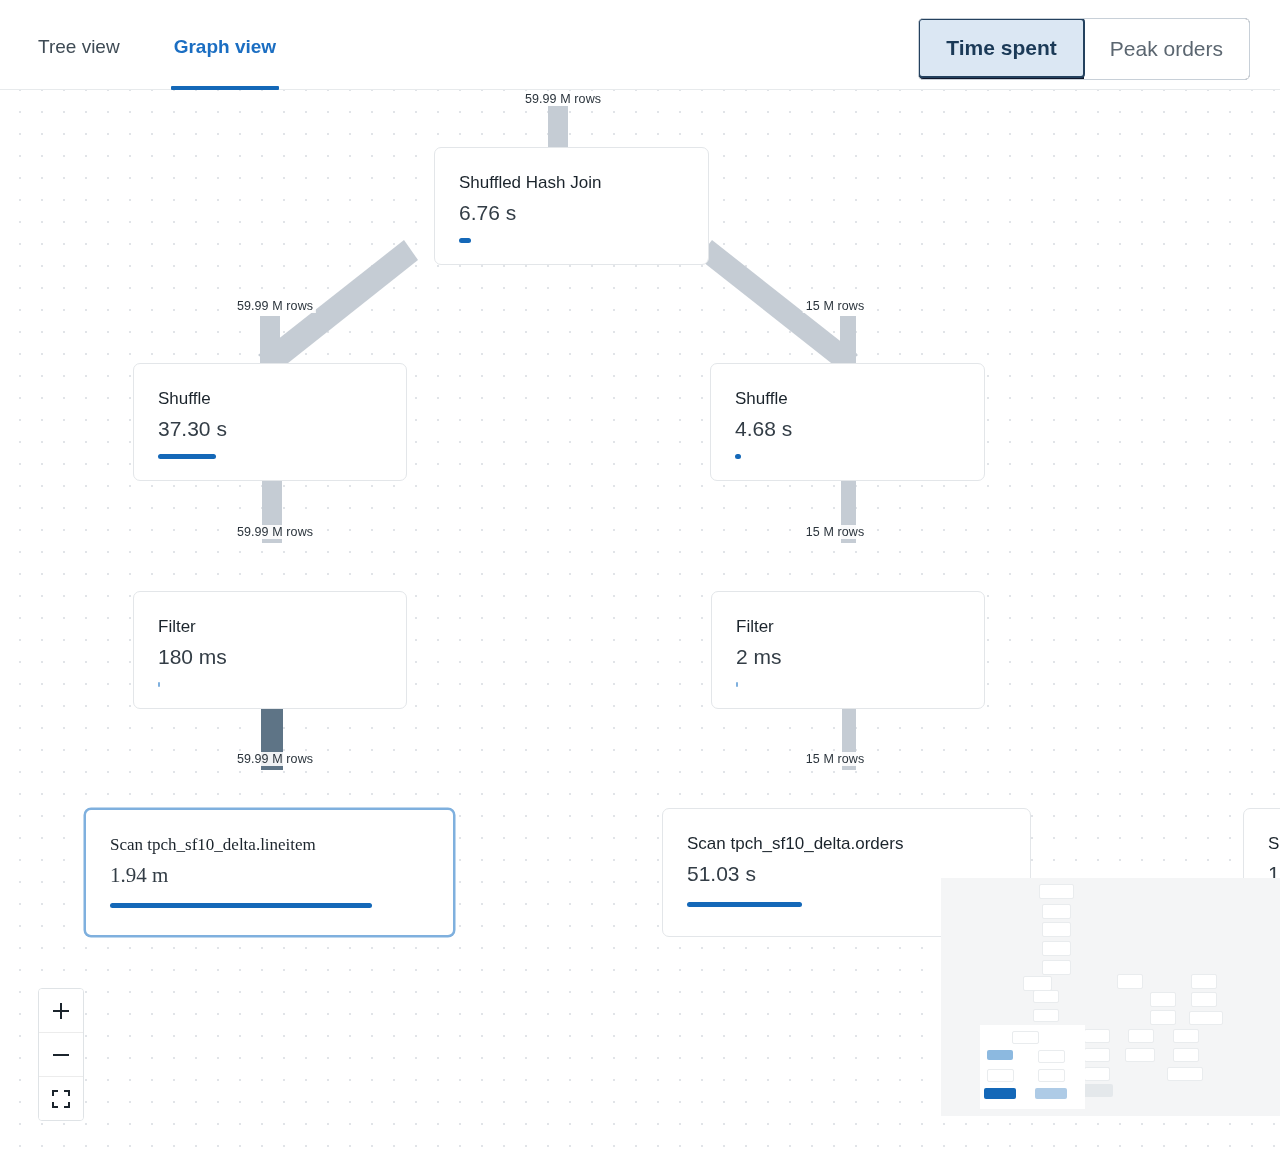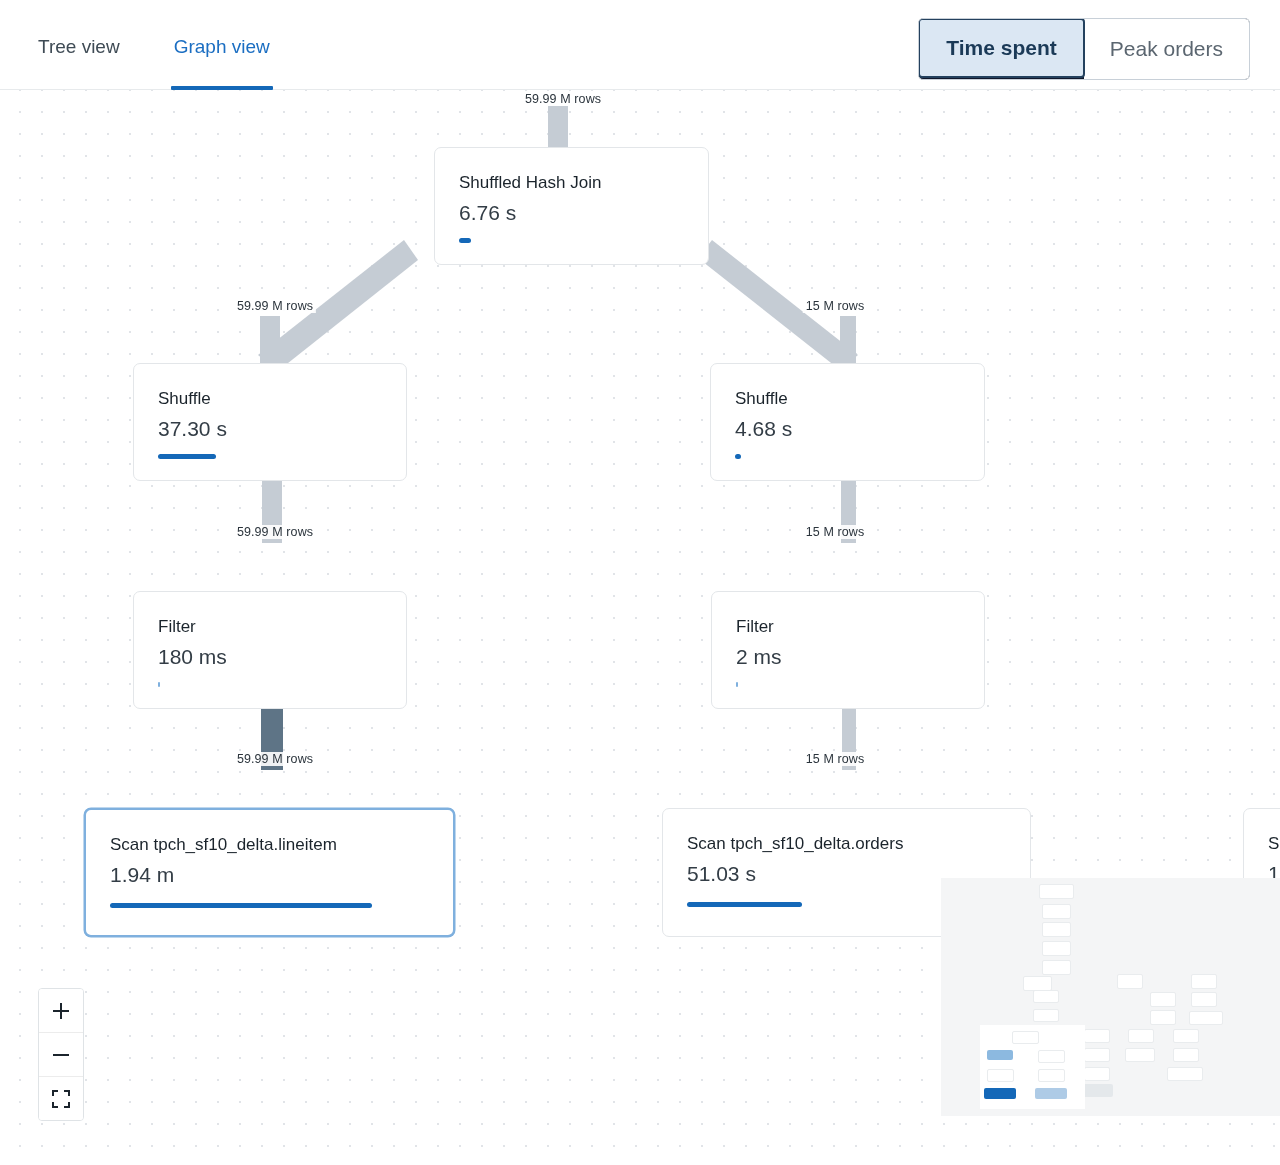--- a/index.html
+++ b/index.html
@@ -25,21 +25,21 @@
     position:relative;
     font-size:19px;
     color:#3f4b55;
     padding:36px 0 8px 0;
     margin-right:54px;
     height:90px;
     box-sizing:border-box;
     cursor:pointer;
     white-space:nowrap;
   }
-  .tab.active{color:#1b6ec2;font-weight:400;}
+  .tab.active{color:#1b6ec2;font-weight:700;}
   .tab.active:after{
     content:"";position:absolute;left:-3px;right:-3px;bottom:0;height:4px;background:#1468b8;border-radius:1px;
   }
 
   .segmented{
     position:absolute;right:30px;top:18px;
     display:flex;
     border:1px solid #c8d0d8;
     border-radius:5px;
     overflow:hidden;
@@ -223,21 +223,21 @@
     <div class="n-metric">180 ms</div>
     <div class="n-bar" style="width:2px;background:#7fb0de;"></div>
   </div>
 
   <div class="node" style="left:711px;top:501px;width:274px;height:118px;">
     <div class="n-title">Filter</div>
     <div class="n-metric">2 ms</div>
     <div class="n-bar" style="width:2px;background:#7fb0de;"></div>
   </div>
 
-  <div class="node selected" style="left:84px;top:718px;width:371px;height:129px;">
+  <div class="node selected" style="left:84px;top:718px;width:371px;height:129px;font-family:Liberation Serif, serif;">
     <div class="n-title">Scan tpch_sf10_delta.lineitem</div>
     <div class="n-metric">1.94 m</div>
     <div class="n-bar" style="width:262px;top:93px;"></div>
   </div>
 
   <div class="node" style="left:662px;top:718px;width:369px;height:129px;">
     <div class="n-title">Scan tpch_sf10_delta.orders</div>
     <div class="n-metric">51.03 s</div>
     <div class="n-bar" style="width:115px;top:93px;"></div>
   </div>

